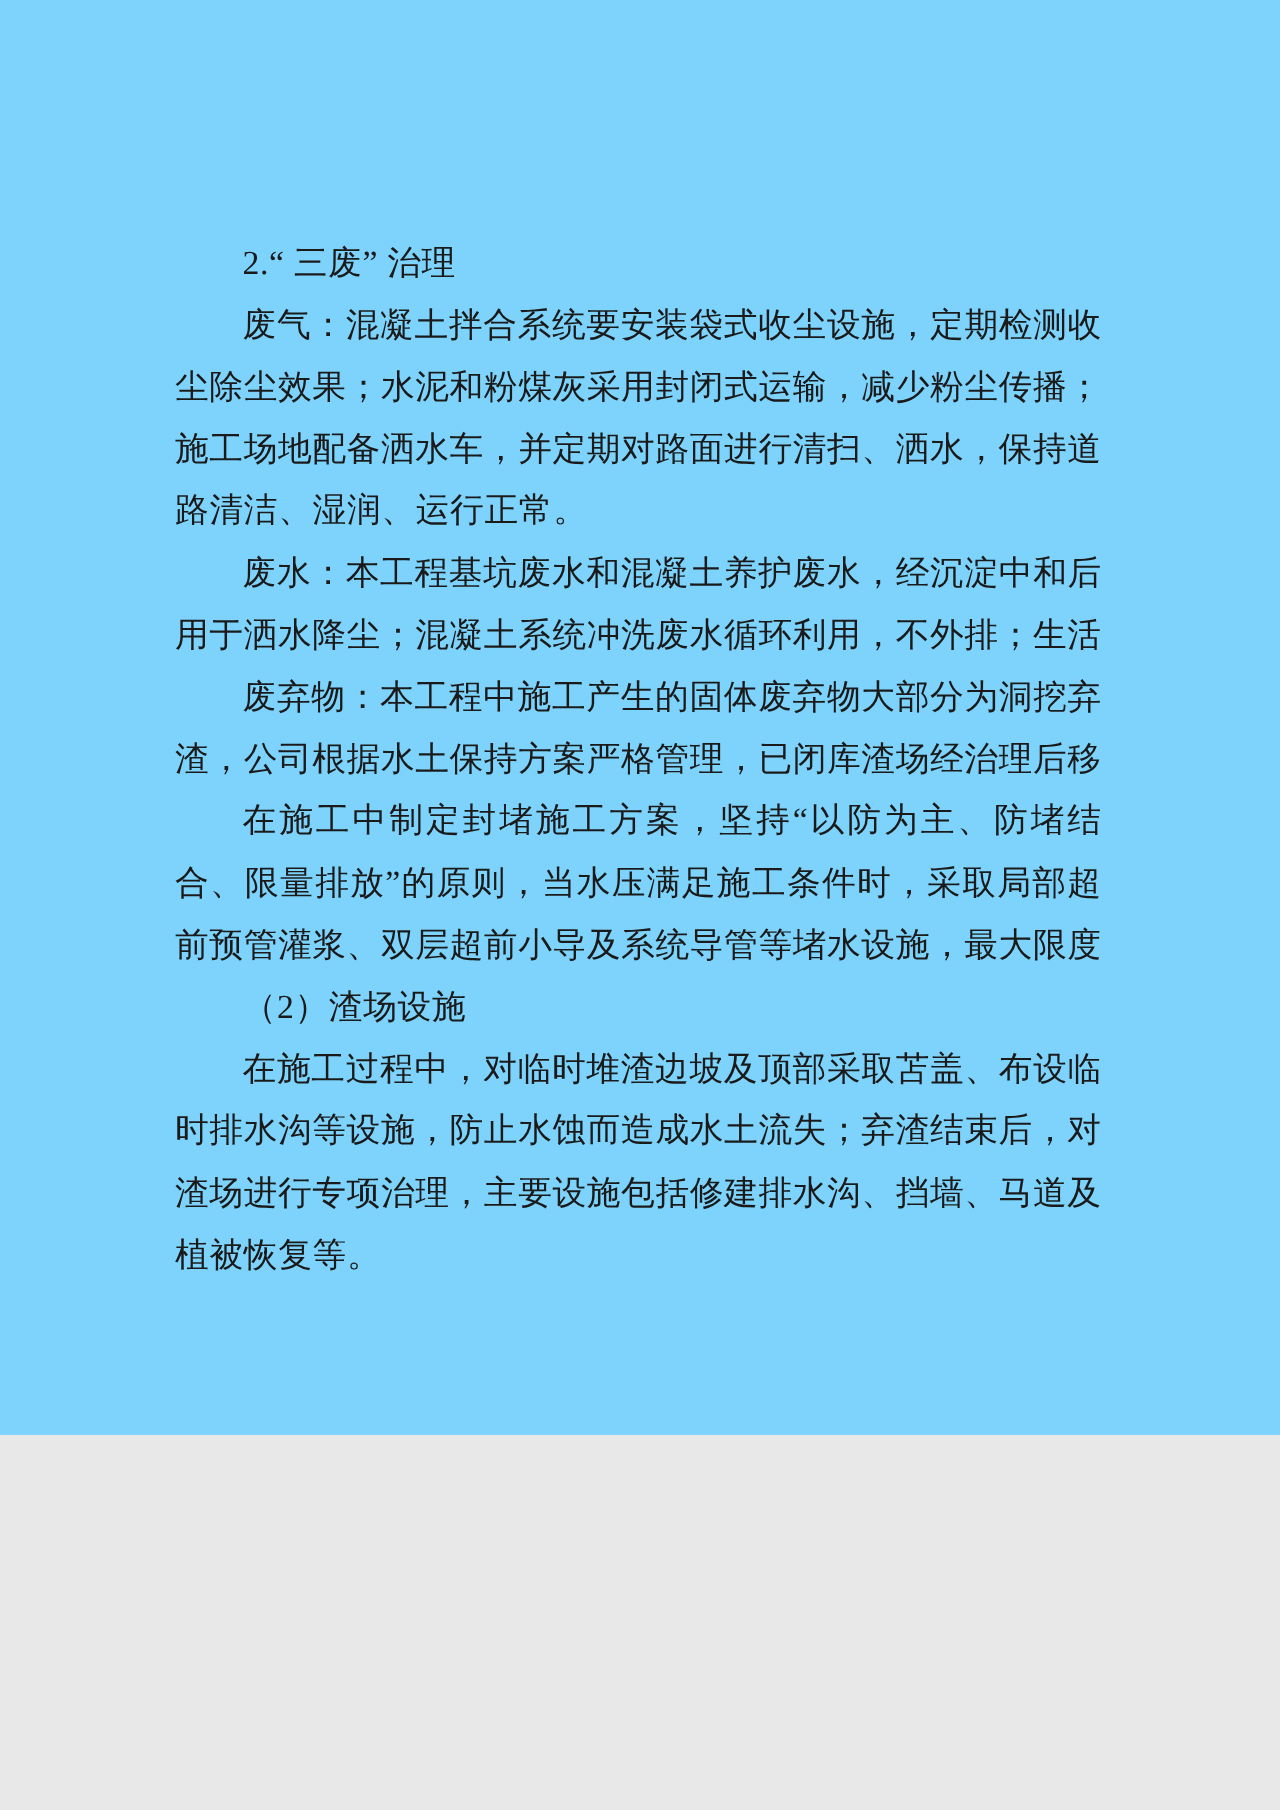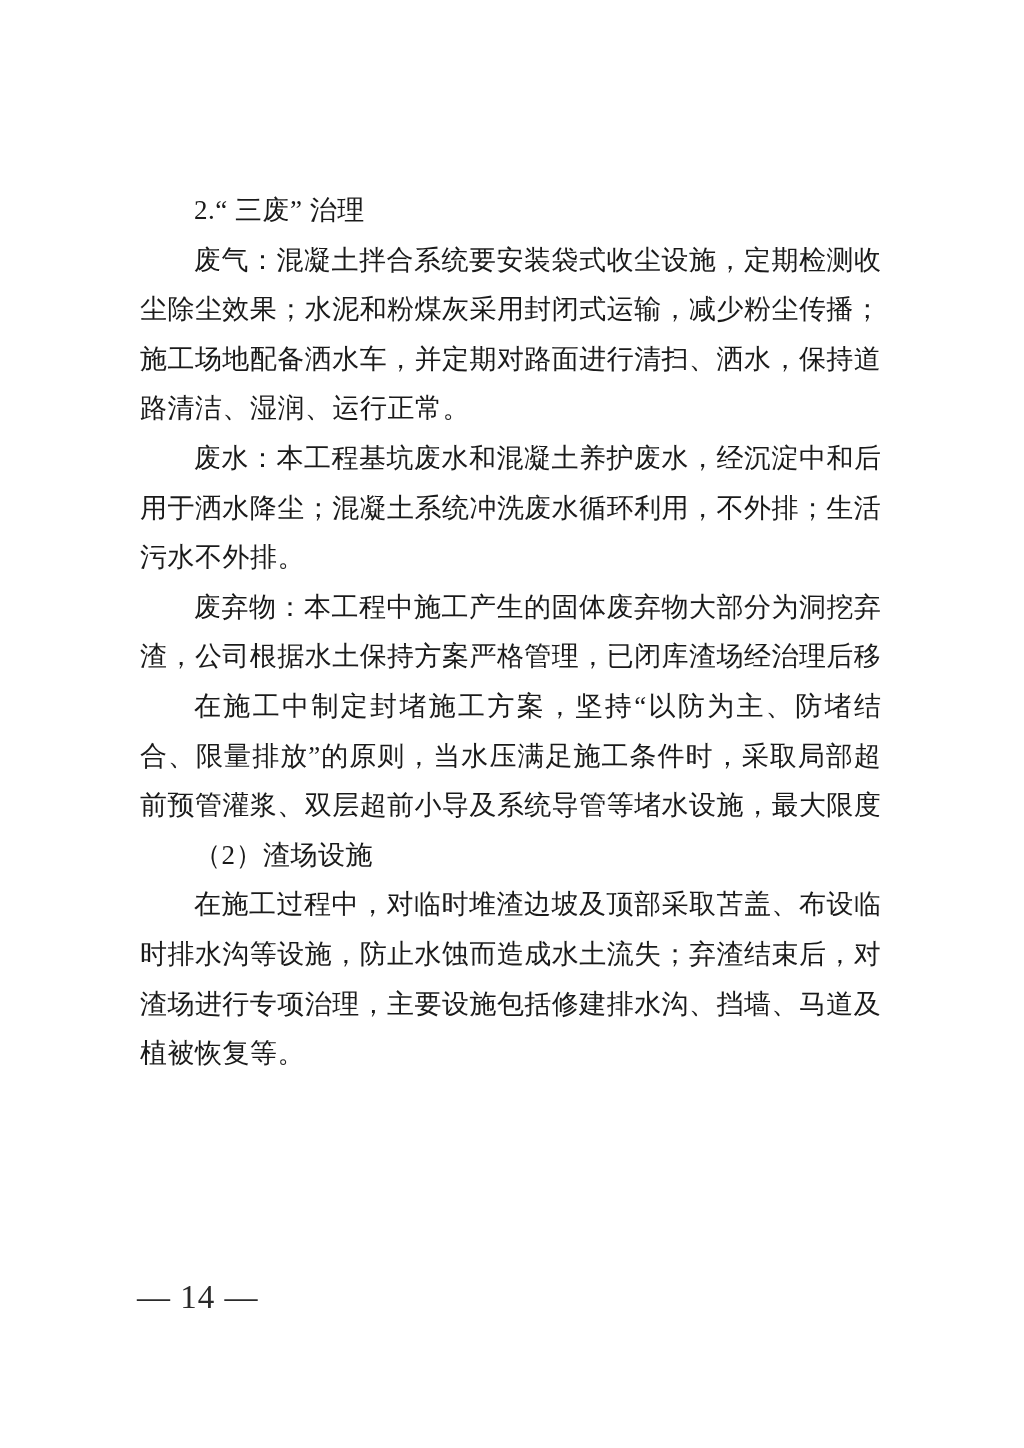--- a/index.html
+++ b/index.html
@@ -3,23 +3,23 @@
 <meta charset="utf-8">
 <style>
   html, body {
     margin: 0;
     padding: 0;
     background: #e8e8e8;
   }
   .page {
     position: relative;
     width: 1024px;
-    height: 1448px;
+    height: 1148px;
     margin: 0 auto;
-    background: #ffffff;
+    background: #7dd3fc;
     overflow: hidden;
     font-family: "Liberation Serif", "DejaVu Serif", serif;
     color: #1a1a1a;
   }
   .doc-body {
     position: absolute;
     left: 140px;
     top: 186px;
     width: 741px;
   }
@@ -199,21 +199,20 @@
         <span>利</span>
         <span>用</span>
         <span>，</span>
         <span>不</span>
         <span>外</span>
         <span>排</span>
         <span>；</span>
         <span>生</span>
         <span>活</span>
       </div>
-      <div class="line">污水不外排。</div>
       <div class="line indent justify">
         <span>废</span>
         <span>弃</span>
         <span>物</span>
         <span>：</span>
         <span>本</span>
         <span>工</span>
         <span>程</span>
         <span>中</span>
         <span>施</span>

